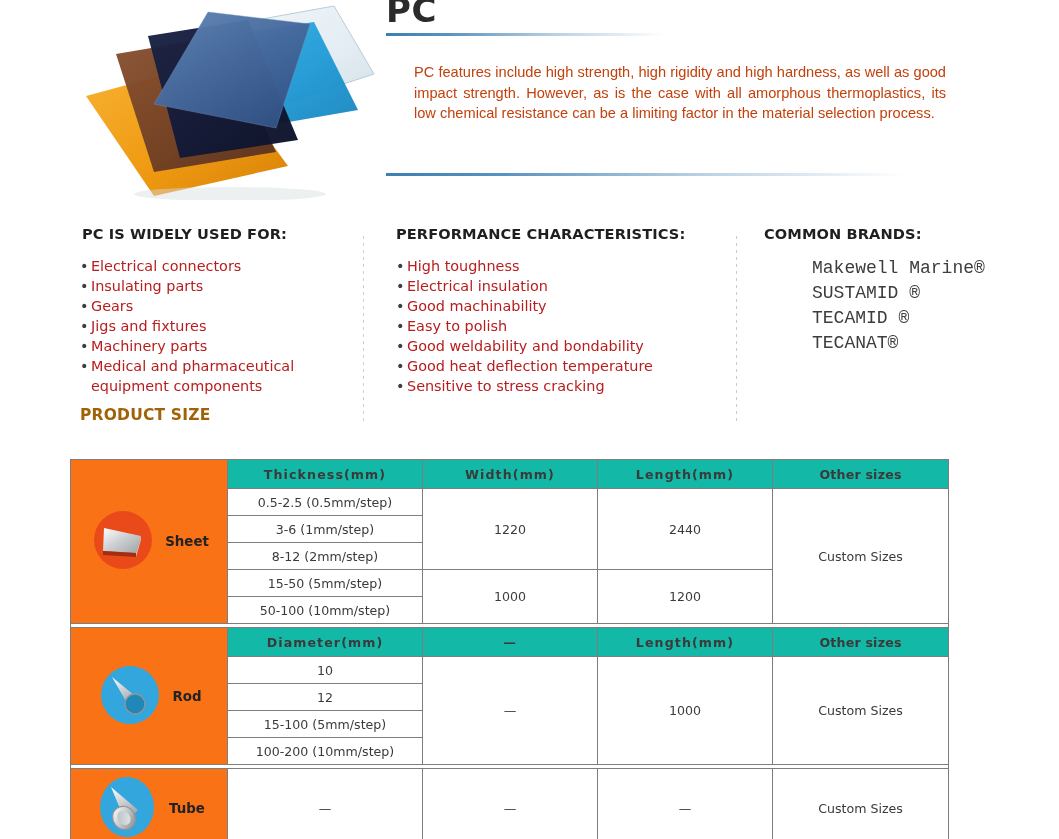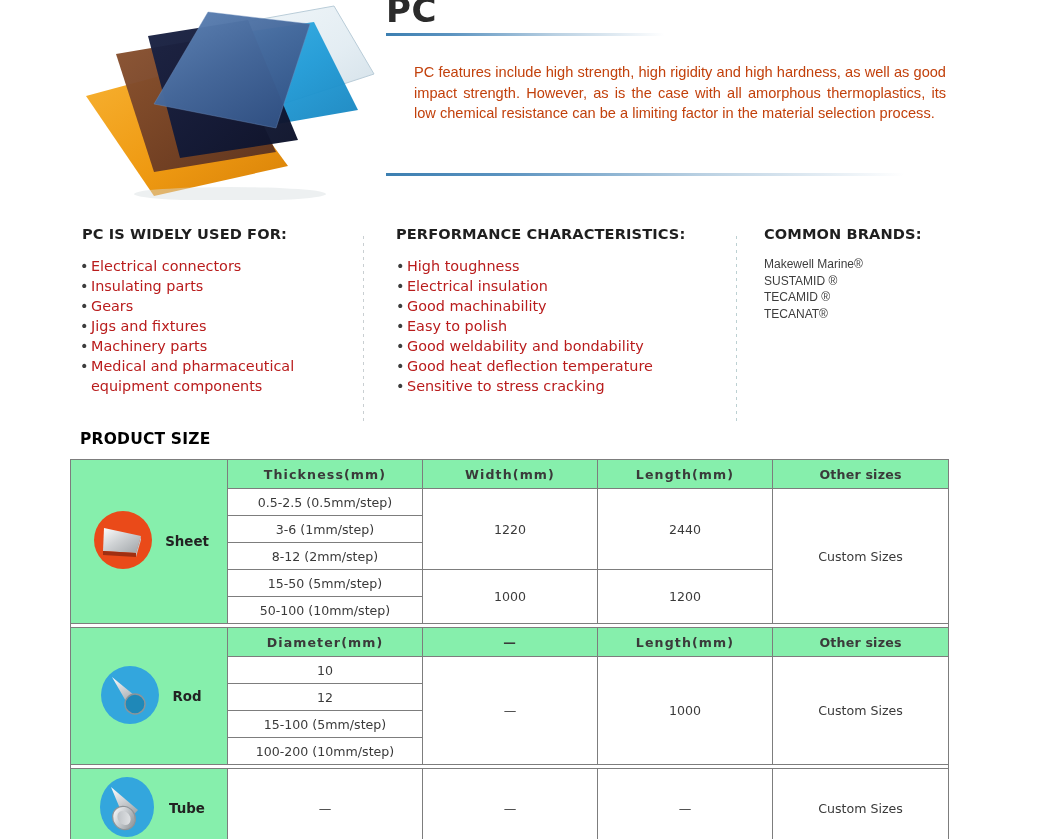--- a/index.html
+++ b/index.html
@@ -87,45 +87,46 @@
     position: absolute;
     left: 0;
     top: -0.5px;
     color: #3d3d3d;
   }
   .bullet-list li.cont { padding-left: 11px; }
   .bullet-list li.cont::before { content: ""; }
 
   .brand-list { list-style: none; margin: 0; padding: 0; }
   .brand-list li {
-    font-size: 12px;
+    font-size: 18px;
     line-height: 1.39;
     color: #3d3d3d;
-    font-family: Liberation Sans, sans-serif;
+    font-family: Liberation Mono, monospace;
+    margin-left: 48px;
   }
 
   .dotted-sep {
     position: absolute;
     top: 236px;
     width: 1px;
     height: 186px;
     background-image: linear-gradient(to bottom, #c9cfd2 0 3px, rgba(255,255,255,0) 3px 7px);
     background-size: 1px 7px;
   }
   #sep-1 { left: 363px; }
   #sep-2 { left: 736px; background-image: linear-gradient(to bottom, #bcd0d2 0 3px, rgba(255,255,255,0) 3px 7px); }
 
   
   #product-size-title {
     position: absolute;
     left: 80px;
-    top: 430px;
+    top: 406px;
     font-size: 15.5px;
     font-weight: bold;
-    color: #000000;
+    color: #a16207;
     font-family: "DejaVu Sans", sans-serif;
     letter-spacing: 0.2px;
   }
 
   #size-table {
     position: absolute;
     left: 70px;
     top: 459px;
     width: 878px;
     border-collapse: collapse;
@@ -134,31 +135,31 @@
   #size-table td {
     border: 1px solid #7d7d7d;
     text-align: center;
     vertical-align: middle;
     font-size: 12.6px;
     color: #3a3a3a;
     font-family: "DejaVu Sans", sans-serif;
     padding: 0;
   }
   td.th-blue {
-    background: #86efac;
+    background: #14b8a6;
     color: #ffffff;
     font-weight: bold;
     font-size: 14.6px;
     letter-spacing: 1.1px;
     height: 28px;
     border-color: #2f86c0;
   }
   td.th-blue.tight { letter-spacing: 0.2px; }
   td.icon-cell {
-    background: #86efac;
+    background: #f97316;
     border-right: 1px solid #7d7d7d;
   }
   td.spec { height: 26px; }
   td.dash { font-size: 15px; color: #555; }
   .sep-row td { border: none; height: 3px; padding: 0; background: #ffffff; }
 
   
   .icon-wrap {
     display: flex;
     align-items: center;

